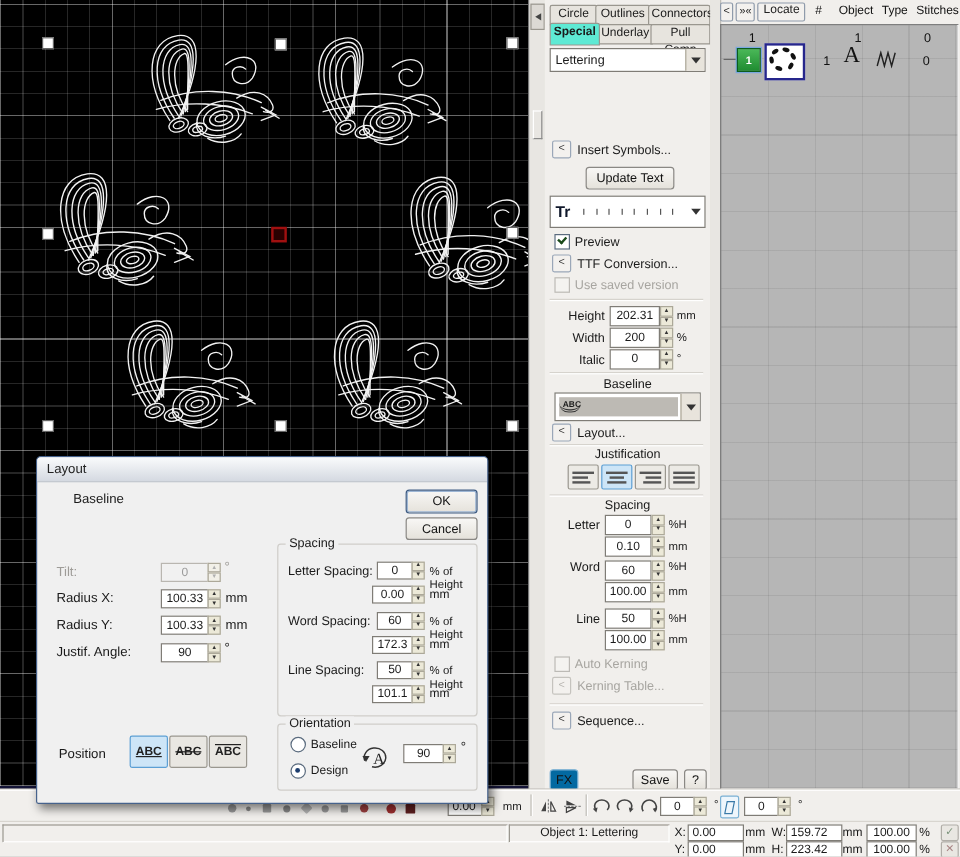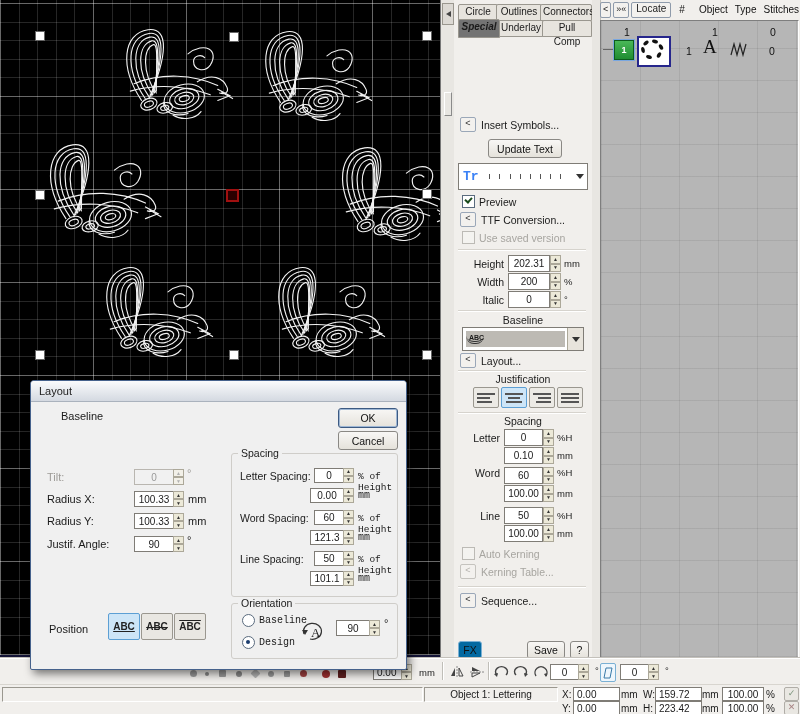--- a/index.html
+++ b/index.html
@@ -24,21 +24,21 @@
             border:1px solid #9a978f;display:flex;align-items:center;justify-content:center;}
   .tri-left{width:0;height:0;border-top:3px solid transparent;border-bottom:3px solid transparent;border-right:5px solid #444;}
   .splitter .grip{position:absolute;left:3px;top:92px;width:6px;height:22px;
             border-left:1px solid #fff;border-top:1px solid #fff;border-right:1px solid #8a8a8a;border-bottom:1px solid #8a8a8a;}
 
   
   .props{position:absolute;left:454px;top:0;width:138px;height:658px;background:#f1efec;border-right:1px solid #c8c5bf;}
   .props .abs{position:absolute;}
   .tab{position:absolute;height:15px;background:#e7e4de;border:1px solid #9a978f;border-radius:2px 2px 0 0;
        font-size:10px;text-align:center;line-height:14px;padding:0 2px;}
-  .tab.active{background:#737373;height:17px;z-index:2;font-weight:bold;font-style:italic;}
+  .tab.active{background:#5eead4;height:17px;z-index:2;font-weight:bold;}
   .field{background:#fff;border:1px solid #7f7c76;font-size:10px;display:flex;align-items:center;justify-content:center;}
   .field.left{justify-content:flex-start;padding-left:3px;}
   .field.dis{background:#f1f1f1;color:#9a9a9a;border-color:#b9b6b0;}
   .spin{width:11px;display:flex;flex-direction:column;}
   .spin i{flex:1;background:#ece9d8;border:1px solid #aca899;font-style:normal;font-size:5px;line-height:5px;
           color:#333;display:flex;align-items:center;justify-content:center;}
   .spin.dis i{color:#b0b0b0;background:#f2f0e8;}
   .unit{font-size:9.5px;color:#222;margin-left:3px;white-space:nowrap;}
   .rowlab{font-size:10.5px;text-align:right;}
   .chevbtn{width:14px;height:13px;background:#f3f1ee;border:1px solid #9aa7b8;border-radius:2px;font-size:9px;
@@ -111,21 +111,21 @@
           border:1px solid #46628c;border-radius:4px 4px 2px 2px;box-shadow:3px 4px 8px rgba(0,0,0,.5);z-index:10;}
   .dialog .titlebar{height:20px;background:linear-gradient(#fafbfc,#d4d9e1);border-bottom:1px solid #aab2bd;
           border-radius:3px 3px 0 0;display:flex;align-items:center;padding-left:8px;font-size:11px;color:#222;}
   .dialog .abs{position:absolute;}
   .dlab{font-size:11px;}
   .dlab.dis{color:#9e9c98;}
   .group{position:absolute;border:1px solid #cfcdc9;border-radius:3px;}
   .group .glab{position:absolute;top:-7px;left:6px;background:#f0f0f0;padding:0 3px;font-size:10.5px;}
   .radio{width:11px;height:11px;border:1px solid #5a6b7e;border-radius:50%;background:#fff;position:relative;}
   .radio.on::after{content:"";position:absolute;left:2.5px;top:2.5px;width:4px;height:4px;border-radius:50%;background:#1c3d6e;}
-  .smalllab{font-size:10px;font-family:Liberation Mono, monospace;}
+  .smalllab{font-size:10px;}
 </style>
 </head>
 <body>
 
 <div class="app">
 
   <div class="canvas">
     <svg width="440" height="655">
       <defs>
         <g id="motif" fill="none" stroke="#f2f2f2" stroke-width="1.2" stroke-linecap="round">
@@ -178,31 +178,37 @@
   </div>
 
   <div class="props">
     <div class="tab" style="left:4px;top:4px;width:34px">Circle</div>
     <div class="tab" style="left:42px;top:4px;width:40px">Outlines</div>
     <div class="tab" style="left:86px;top:4px;width:46px">Connectors</div>
     <div class="tab active" style="left:4px;top:19px;width:36px">Special</div>
     <div class="tab" style="left:44px;top:20px;width:40px">Underlay</div>
     <div class="tab" style="left:88px;top:20px;width:44px">Pull Comp</div>
 
+    <div class="combo abs" style="left:4px;top:40px;width:128px;height:18px">
+      <span class="txt">Lettering</span>
+      <span class="dd">
+          <span class="tri-down"></span>
+        </span>
+    </div>
 
 
     <div class="abs" style="left:6px;top:117px;display:flex;align-items:center">
       <span class="chevbtn">&lt;</span>
       <span class="linklab">Insert Symbols...</span>
     </div>
 
     <div class="btn abs" style="left:34px;top:139px;width:72px;height:17px">Update Text</div>
 
     <div class="combo abs" style="left:4px;top:163px;width:128px;height:25px">
-      <span style="font-family:Liberation Mono, monospace;font-weight:bold;color:#3b82f6;font-size:13px;padding-left:4px">Tr</span>
+      <span style="font-family:Liberation Sans, sans-serif;font-weight:bold;color:#0f172a;font-size:13px;padding-left:4px">Tr</span>
       <span style="flex:1;display:flex;justify-content:space-around;padding:0 6px">
         <i style="width:1px;height:5px;background:#555"></i>
           <i style="width:1px;height:5px;background:#555"></i>
         <i style="width:1px;height:5px;background:#555"></i>
           <i style="width:1px;height:5px;background:#555"></i>
         <i style="width:1px;height:5px;background:#555"></i>
           <i style="width:1px;height:5px;background:#555"></i>
         <i style="width:1px;height:5px;background:#555"></i>
           <i style="width:1px;height:5px;background:#555"></i>
       </span>
@@ -580,21 +586,21 @@
         </span>
       <span class="smalllab abs" style="left:126px;top:36px">mm</span>
 
       <span class="dlab abs" style="left:8px;top:58px;font-size:10.5px">Word Spacing:</span>
       <span class="field abs" style="left:82px;top:56px;width:28px;height:13px">60</span>
       <span class="spin abs" style="left:111px;top:56px;height:15px">
           <i>▲</i>
           <i>▼</i>
         </span>
       <span class="smalllab abs" style="left:126px;top:59px;font-size:9.5px">% of Height</span>
-      <span class="field abs" style="left:78px;top:76px;width:32px;height:13px">121.3</span>
+      <span class="field abs" style="left:78px;top:76px;width:32px;height:13px">172.3</span>
       <span class="spin abs" style="left:111px;top:76px;height:15px">
           <i>▲</i>
           <i>▼</i>
         </span>
       <span class="smalllab abs" style="left:126px;top:78px">mm</span>
 
       <span class="dlab abs" style="left:8px;top:99px;font-size:10.5px">Line Spacing:</span>
       <span class="field abs" style="left:82px;top:97px;width:28px;height:13px">50</span>
       <span class="spin abs" style="left:111px;top:97px;height:15px">
           <i>▲</i>

